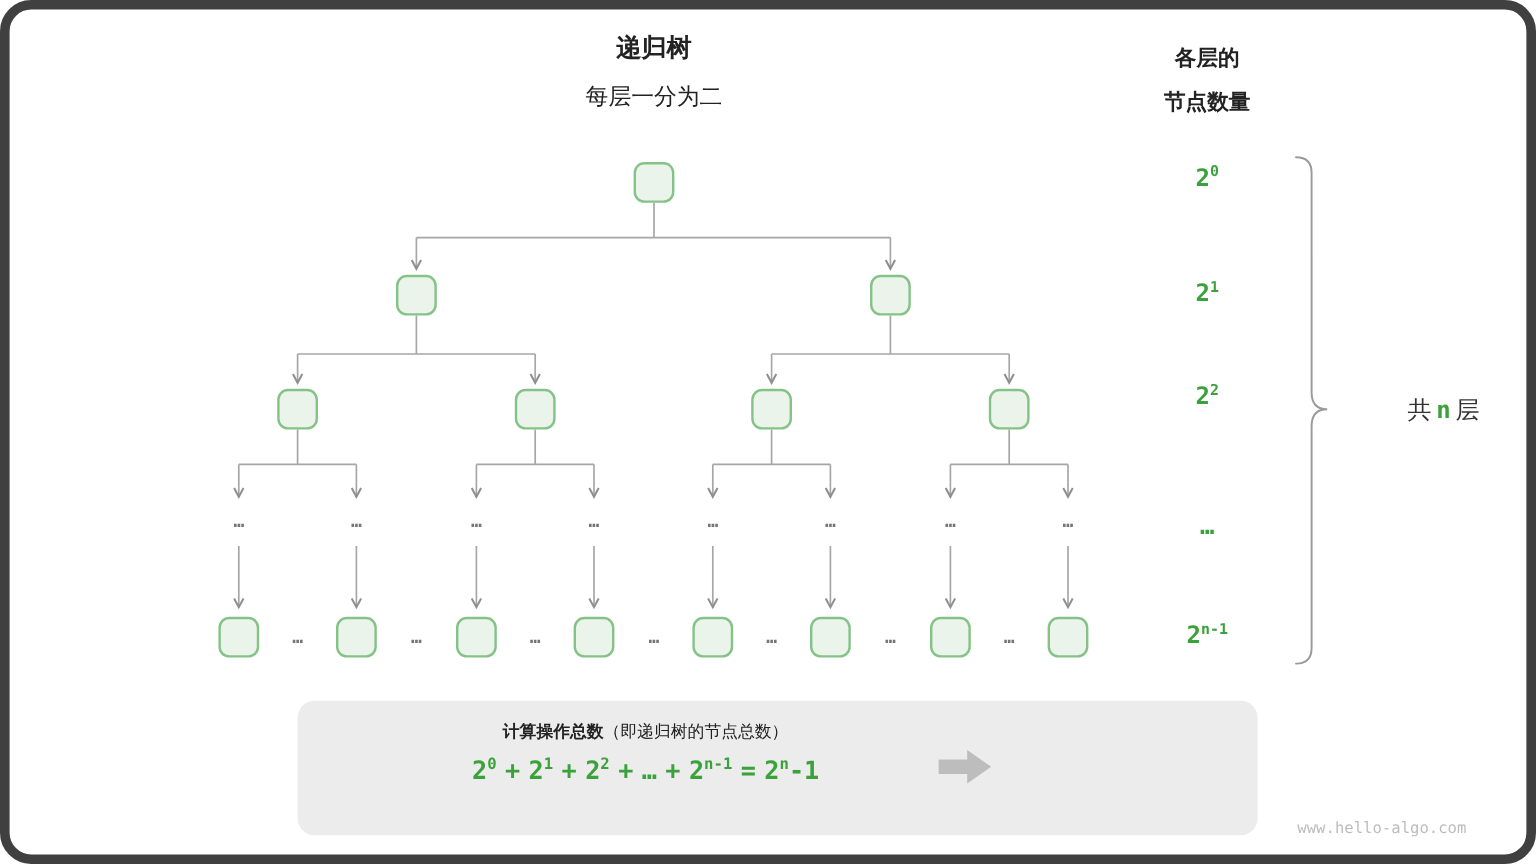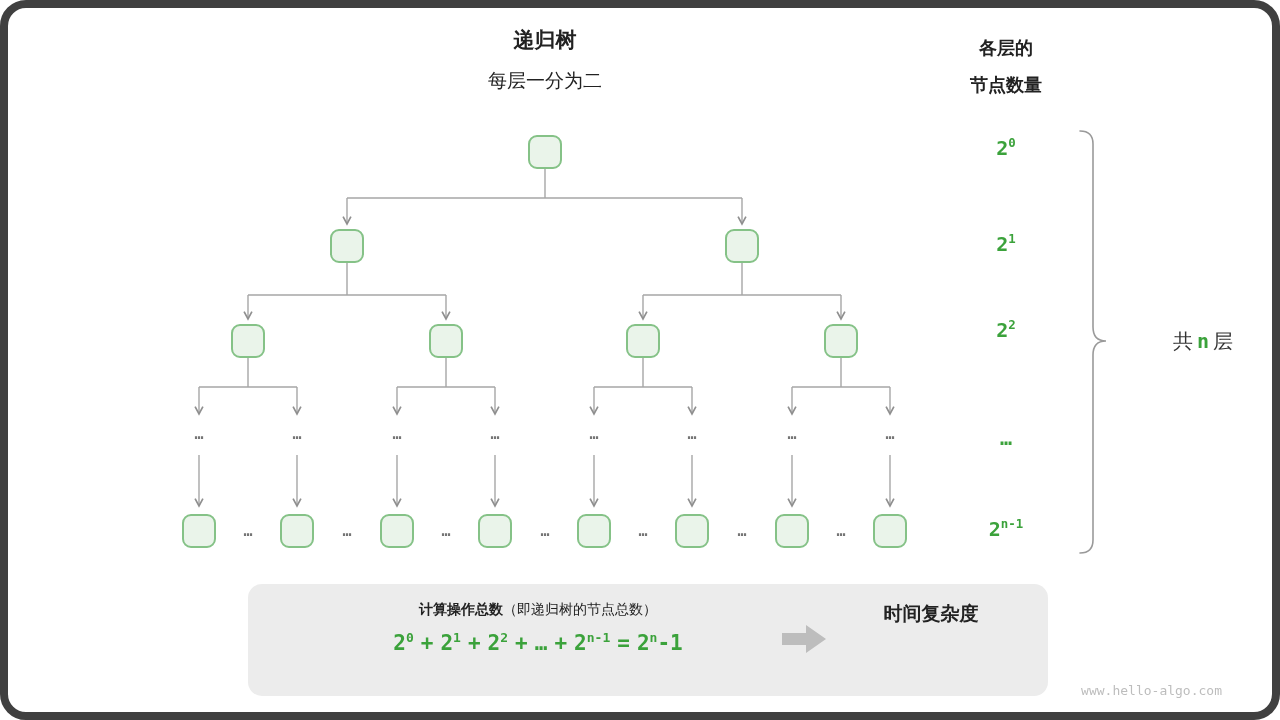--- a/index.html
+++ b/index.html
@@ -154,18 +154,17 @@
       <div class="formula">
         <span><span>2</span><sup>0</sup></span><span class="op">+</span><span><span>2</span><sup>1</sup></span><span class="op">+</span><span><span>2</span><sup>2</sup></span><span class="op">+</span><span><span>…</span><sup></sup></span><span class="op">+</span><span><span>2</span><sup>n-1</sup></span><span class="op">=</span><span><span>2</span><sup>n</sup><span>-1</span></span>
       </div>
     </div>
 
     <svg class="big-arrow" width="46" height="32">
       <path d="M0,10 H24 V2 L44,16 L24,30 V22 H0 Z" fill="#bdbdbd"></path>
     </svg>
 
     <div class="cx-block">
-      <div class="cx-title">时间复杂度</div>
     </div>
   </div>
 
   <div class="abs watermark">www.hello-algo.com</div>
 </div>
 
 </body></html>

